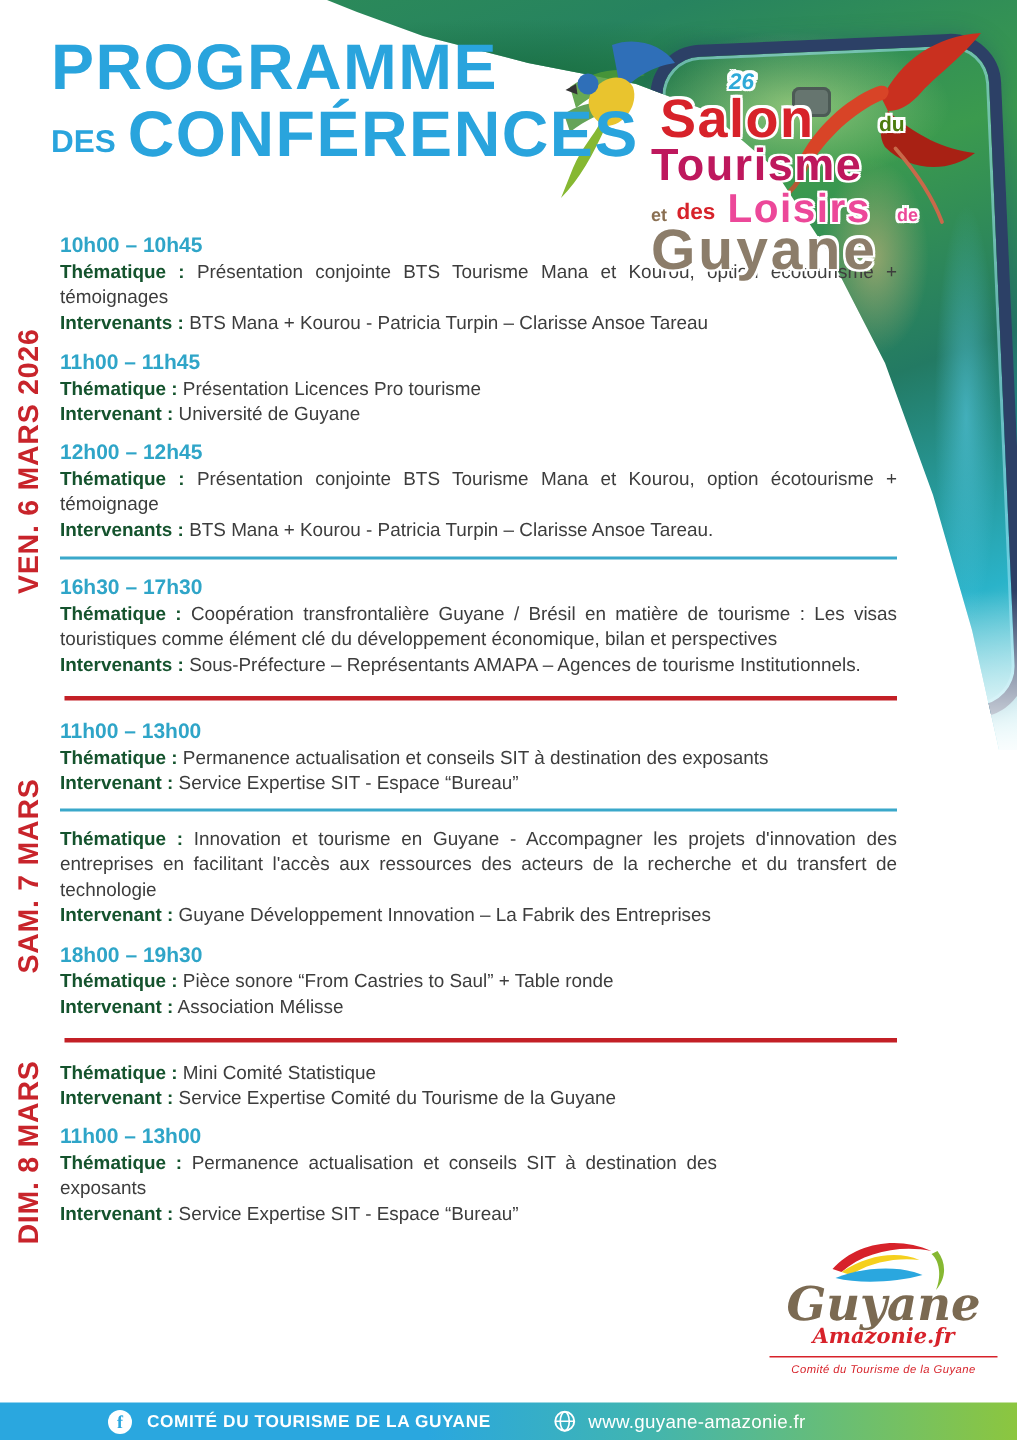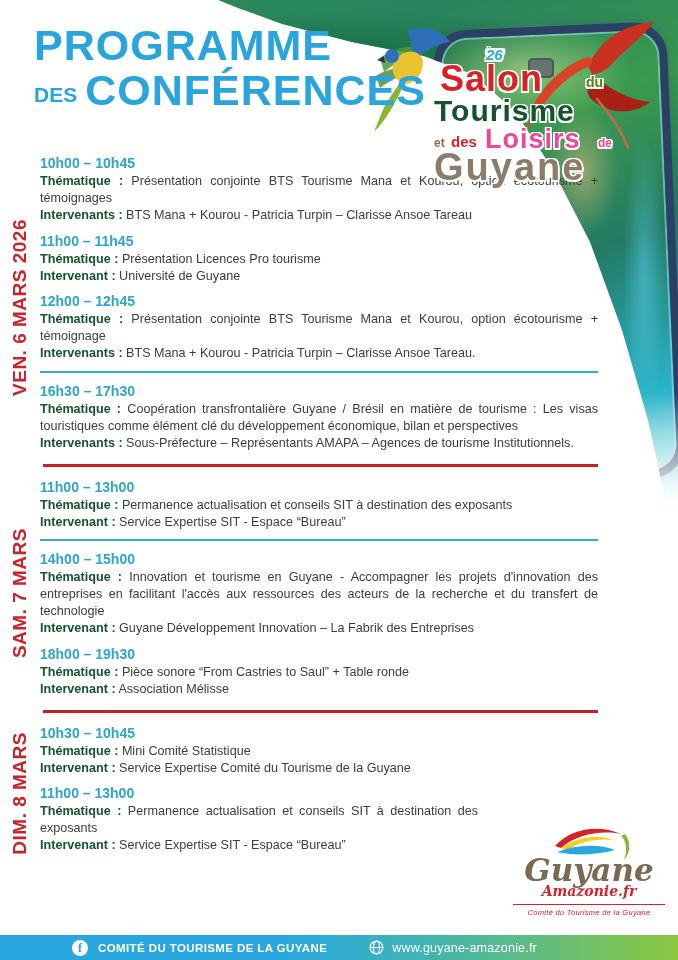--- a/index.html
+++ b/index.html
@@ -37,21 +37,21 @@
   .t2 .des{font-size:21px;font-weight:800;margin-right:8px;padding-bottom:5px;}
   .t2 .conf{font-size:43px;font-weight:800;letter-spacing:1px;line-height:1;}
   
   .salon-logo{position:absolute;left:430px;top:46px;width:252px;height:150px;z-index:5;}
   .salon-logo span{position:absolute;font-weight:800;white-space:nowrap;}
   .olw{text-shadow:-1.5px -1.5px 0 #fff,1.5px -1.5px 0 #fff,-1.5px 1.5px 0 #fff,1.5px 1.5px 0 #fff,0 -1.5px 0 #fff,0 1.5px 0 #fff,-1.5px 0 0 #fff,1.5px 0 0 #fff;}
   .l-26{left:56px;top:0;font-size:15px;font-style:italic;color:#2fa9d8;text-align:center;}
   .l-26 sup{font-size:9px;}
   .l-salon{left:10px;top:12px;font-size:36px;color:#d7222a;letter-spacing:1px;}
   .l-du{left:156px;top:28px;font-size:14px;color:#4d7c0f;}
-  .l-tourisme{left:4px;top:48px;font-size:30px;color:#14532d;letter-spacing:1px;}
+  .l-tourisme{left:4px;top:48px;font-size:30px;color:#be185d;letter-spacing:1px;}
   .l-et{left:4px;top:90px;font-size:12px;color:#8a6f52;}
   .l-des{left:21px;top:87px;font-size:15px;color:#d7222a;}
   .l-loisirs{left:55px;top:78px;font-size:27px;color:#ec4899;letter-spacing:1px;}
   .l-de{left:168px;top:90px;font-size:12px;color:#ec4899;}
   .l-guyane{left:4px;top:100px;font-size:38px;color:#8c7d6a;letter-spacing:2px;}
   
   .main{position:absolute;left:0;top:155px;right:0;z-index:4;}
   .day{display:grid;grid-template-columns:40px 1fr;margin-right:80px;}
   .day-gutter{display:flex;align-items:center;justify-content:center;}
   .day-label{
@@ -166,40 +166,38 @@
     </div>
     <div class="day-content">
 
   <article class="entry">
     <div class="time">11h00 – 13h00</div>
     <p class="theme"><b class="lbl">Thématique :</b> <span class="txt">Permanence actualisation et conseils SIT à destination des exposants</span></p>
     <p class="speaker"><b class="lbl">Intervenant :</b> <span class="txt">Service Expertise SIT - Espace “Bureau”</span></p>
   </article>
 <div class="divider-blue"></div>
   <article class="entry">
-    <div class="time">14h00 – 15h00</div>
     <p class="theme"><b class="lbl">Thématique :</b> <span class="txt">Innovation et tourisme en Guyane - Accompagner les projets d'innovation des entreprises en facilitant l'accès aux ressources des acteurs de la recherche et du transfert de technologie</span></p>
     <p class="speaker"><b class="lbl">Intervenant :</b> <span class="txt">Guyane Développement Innovation – La Fabrik des Entreprises</span></p>
   </article>
 
   <article class="entry">
     <div class="time">18h00 – 19h30</div>
     <p class="theme"><b class="lbl">Thématique :</b> <span class="txt">Pièce sonore “From Castries to Saul” + Table ronde</span></p>
     <p class="speaker"><b class="lbl">Intervenant :</b> <span class="txt">Association Mélisse</span></p>
   </article>
 </div>
   </section>
 <div class="red-sep"></div>
   <section class="day">
     <div class="day-gutter">
       <span class="day-label">DIM. 8 MARS</span>
     </div>
     <div class="day-content">
   <article class="entry">
-    <div class="time">10h30 – 10h45</div>
     <p class="theme"><b class="lbl">Thématique :</b> <span class="txt">Mini Comité Statistique</span></p>
     <p class="speaker"><b class="lbl">Intervenant :</b> <span class="txt">Service Expertise Comité du Tourisme de la Guyane</span></p>
   </article>
 
   <article class="entry">
     <div class="time">11h00 – 13h00</div>
     <p class="theme narrow"><b class="lbl">Thématique :</b> <span class="txt">Permanence actualisation et conseils SIT à destination des exposants</span></p>
     <p class="speaker"><b class="lbl">Intervenant :</b> <span class="txt"> Service Expertise SIT - Espace “Bureau”</span></p>
   </article>
 </div>

